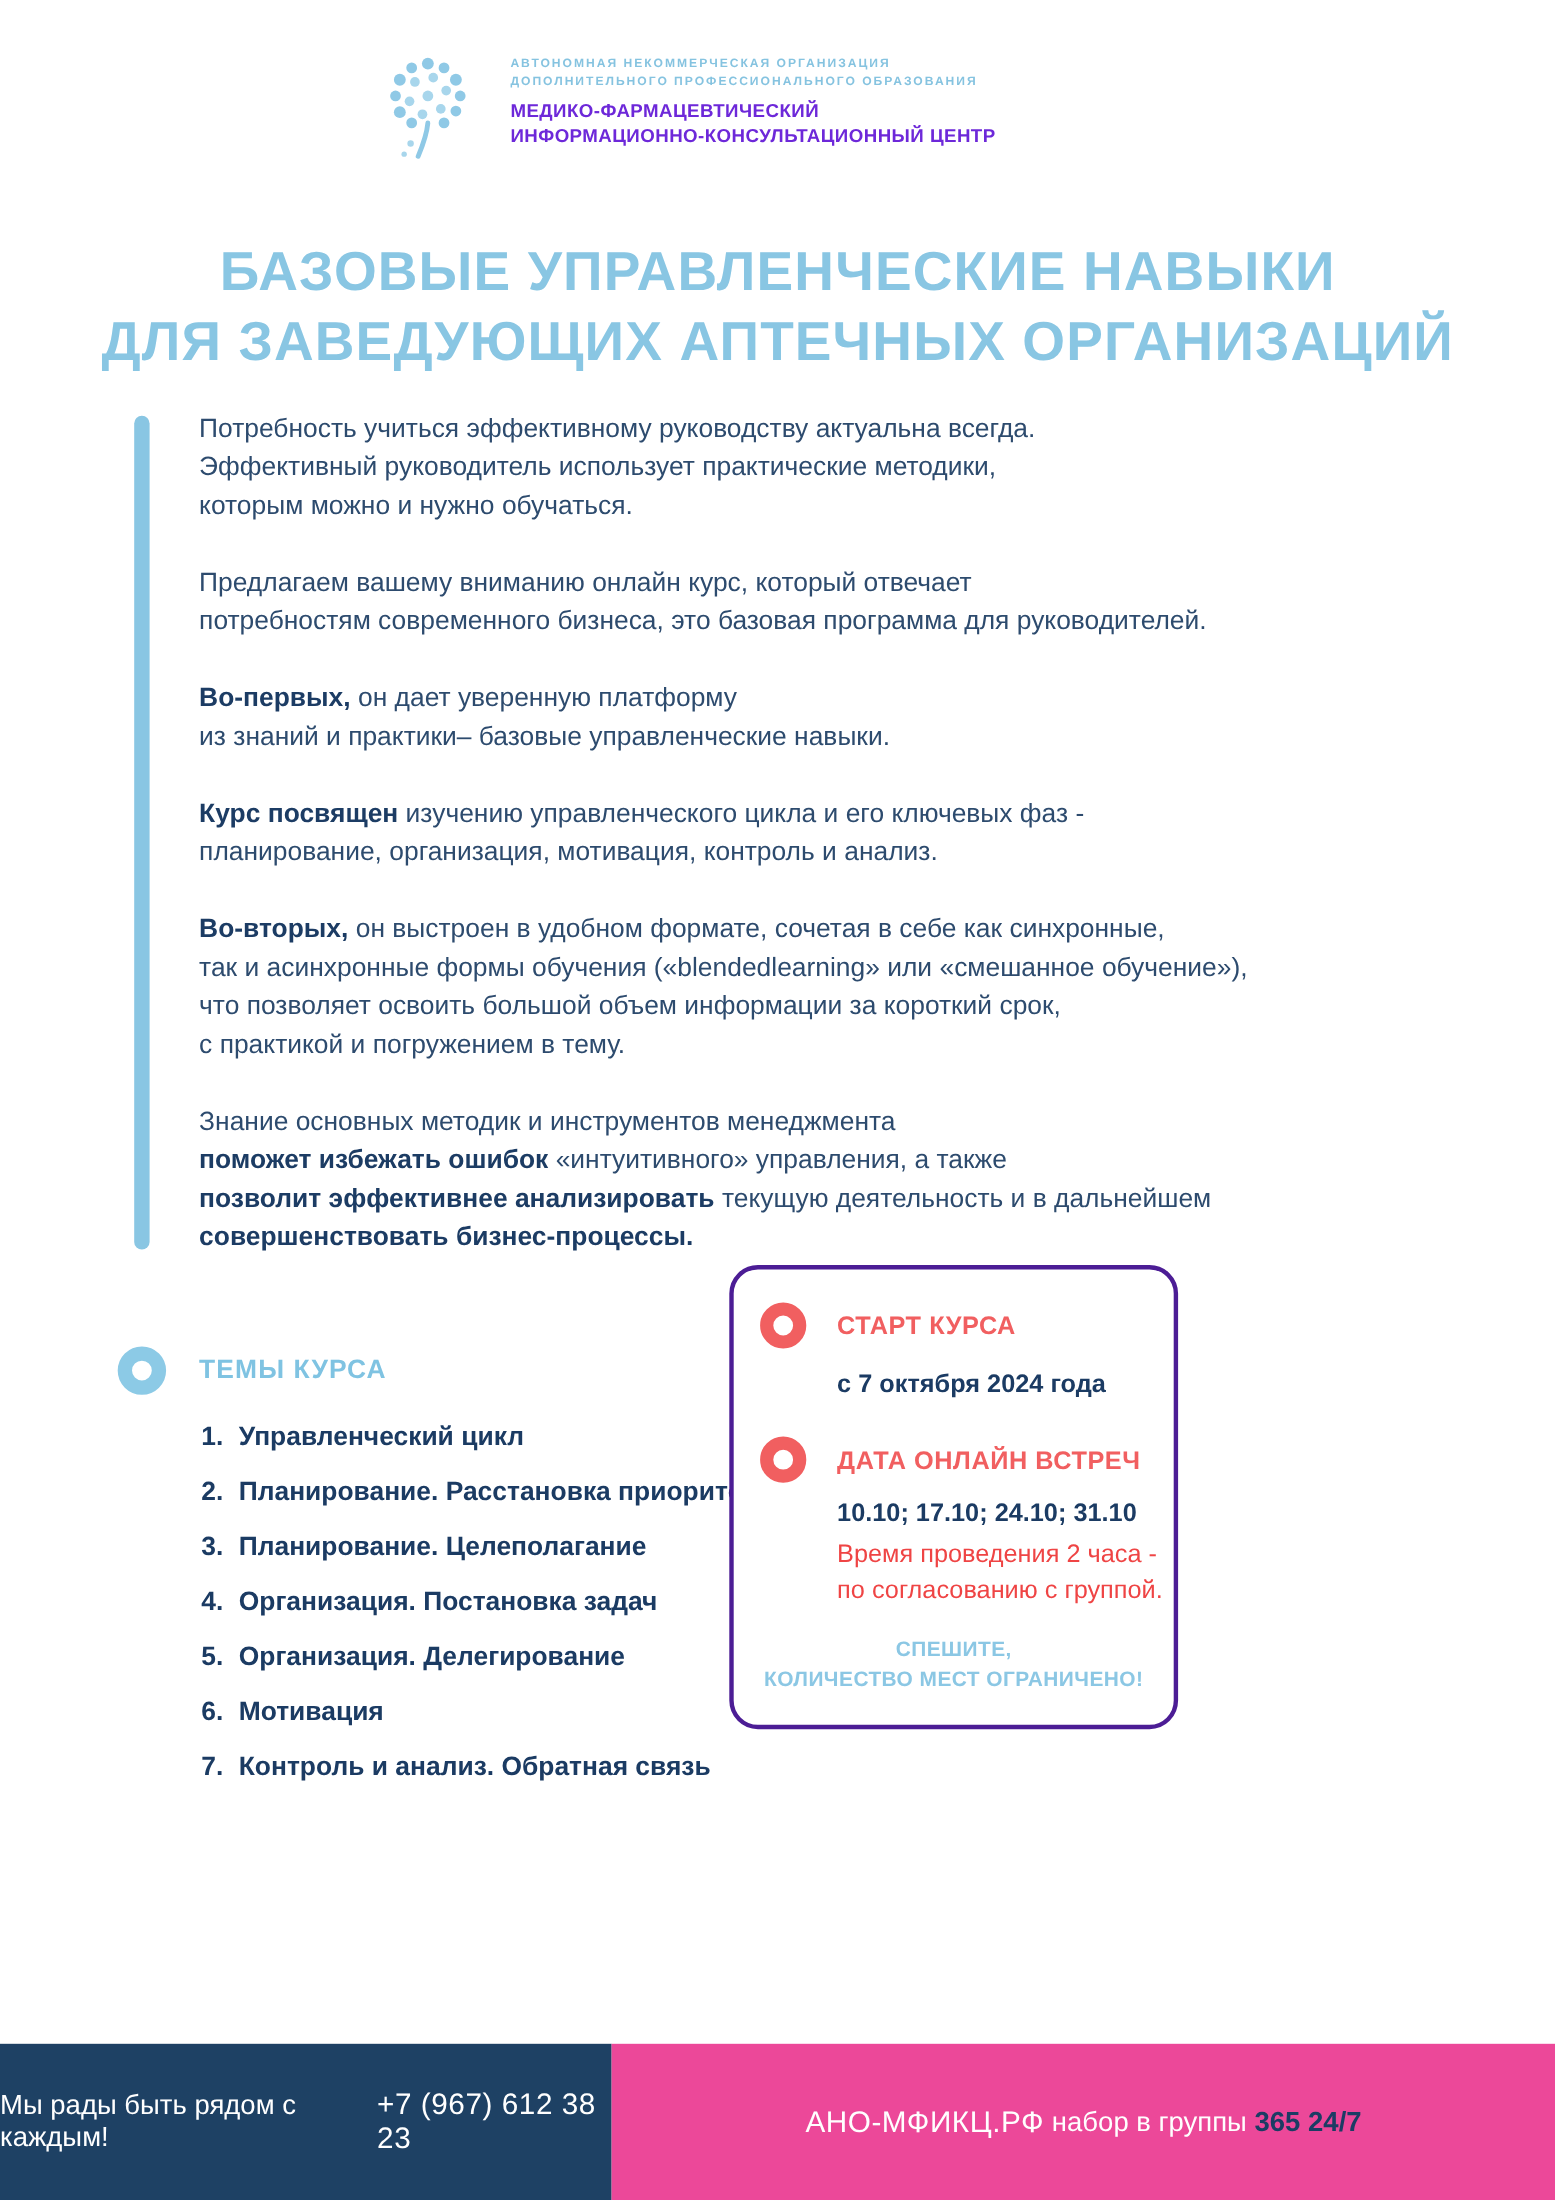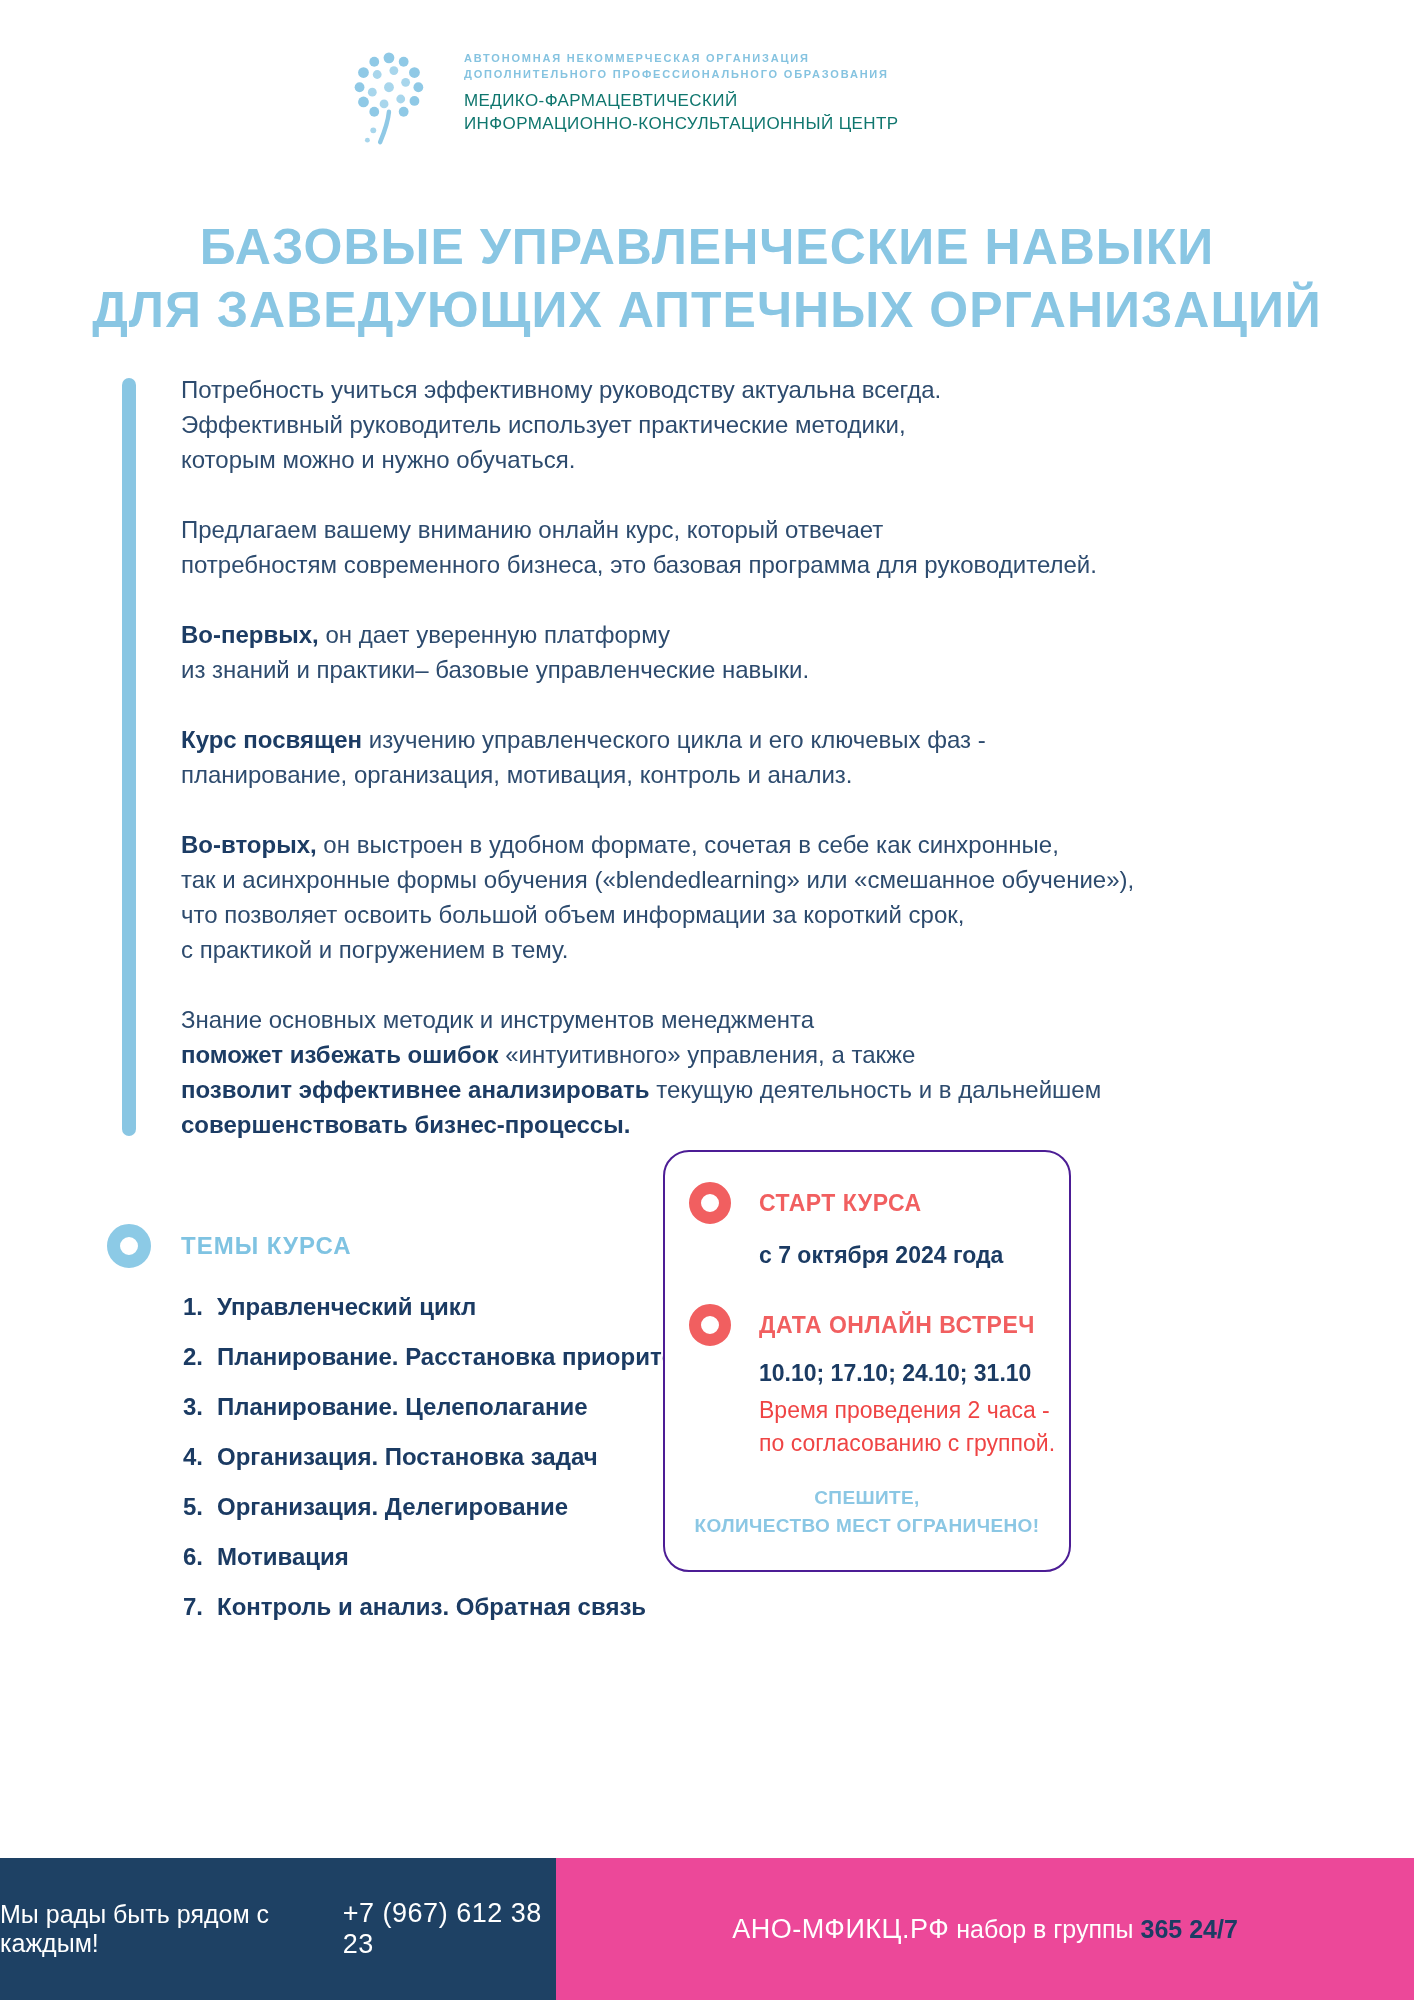--- a/index.html
+++ b/index.html
@@ -3,21 +3,21 @@
 <meta charset="utf-8">
 <style>
   * { margin:0; padding:0; box-sizing:border-box; }
   body { background:#ffffff; font-family:"Liberation Sans", sans-serif; }
   .page { position:relative; width:1414px; height:2000px; background:#ffffff; overflow:hidden; margin:0 auto; }
 
   
   .logo-row { position:absolute; left:338px; top:50px; display:flex; gap:28px; }
   .logo-text { display:flex; flex-direction:column; }
   .org-line { font-size:11px; font-weight:bold; letter-spacing:1.8px; color:#85c3e0; line-height:16px; }
-  .org-name { font-size:17px; font-weight:normal; letter-spacing:0.4px; color:#0f766e; line-height:23px; }
+  .org-name { font-size:17px; font-weight:bold; letter-spacing:0.4px; color:#6d28d9; line-height:23px; }
   .org-name.first { margin-top:7px; }
 
   .subtitle { position:absolute; top:168px; left:0; width:100%; text-align:center;
               font-size:28px; font-weight:bold; color:#14365f; }
 
   .title { position:absolute; top:216px; left:0; width:100%; text-align:center;
            font-size:50px; line-height:63px; font-weight:bold; color:#89c6e3; letter-spacing:1px; }
 
   
   .body-bar { position:absolute; left:122px; top:378px; width:14px; height:758px;
@@ -34,21 +34,21 @@
   .donut { border-radius:50%; background:#ffffff; flex:0 0 auto; }
   .donut.blue { width:44px; height:44px; border:13px solid #8ccae6; }
   .donut.red { width:42px; height:42px; border:12px solid #f15f60; }
   .topics-title { font-size:24px; font-weight:bold; color:#7fc3e2; letter-spacing:1px; }
   .topics ol { list-style:none; margin-top:24px; margin-left:76px; }
   .topics li { display:flex; gap:14px; font-size:24px; font-weight:bold; color:#1b3b63;
                margin-bottom:21px; line-height:29px; }
 
   
   .info-box { position:absolute; left:663px; top:1150px; width:408px; height:422px;
-              border:2px solid #4c1d95; border-radius:26px; background:#ffffff; }
+              border:4px solid #4c1d95; border-radius:26px; background:#ffffff; }
   .info-row { position:absolute; left:24px; display:flex; align-items:center; gap:28px; }
   .info-row.r1 { top:30px; }
   .info-row.r2 { top:152px; }
   .info-label { font-size:23px; font-weight:bold; color:#f15f60; letter-spacing:0.5px; }
   .info-value { position:absolute; left:94px; top:90px; font-size:23px; font-weight:bold; color:#1b3b63; }
   .info-dates { position:absolute; left:94px; top:208px; font-size:23px; font-weight:bold; color:#1b3b63; }
   .info-note  { position:absolute; left:94px; top:242px; font-size:23px; color:#ef4444;
                 line-height:33px; white-space:pre-line; }
   .warning { position:absolute; left:0; top:332px; width:100%; text-align:center;
              font-size:19px; font-weight:bold; color:#8bc7e4; line-height:28px; letter-spacing:0.4px; }

